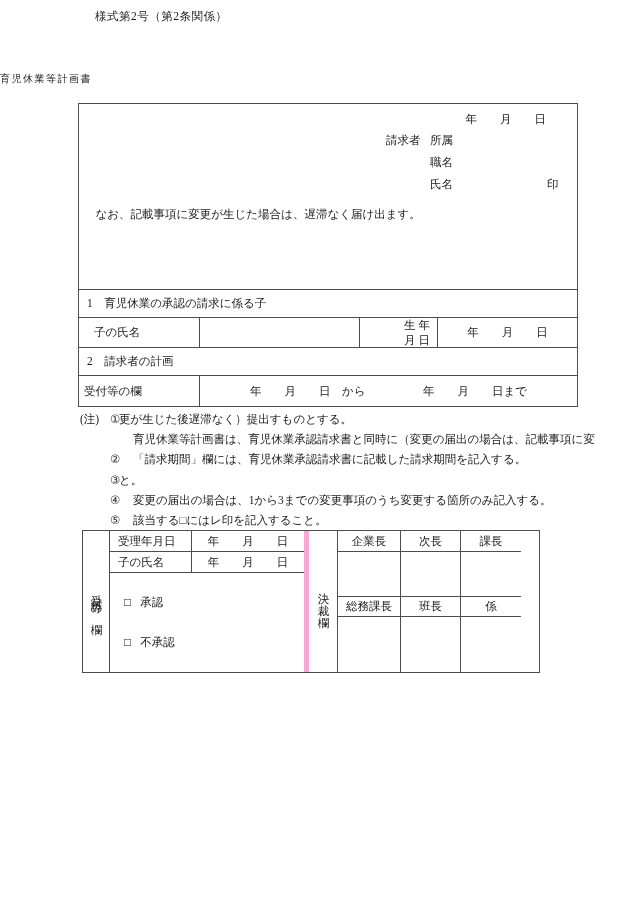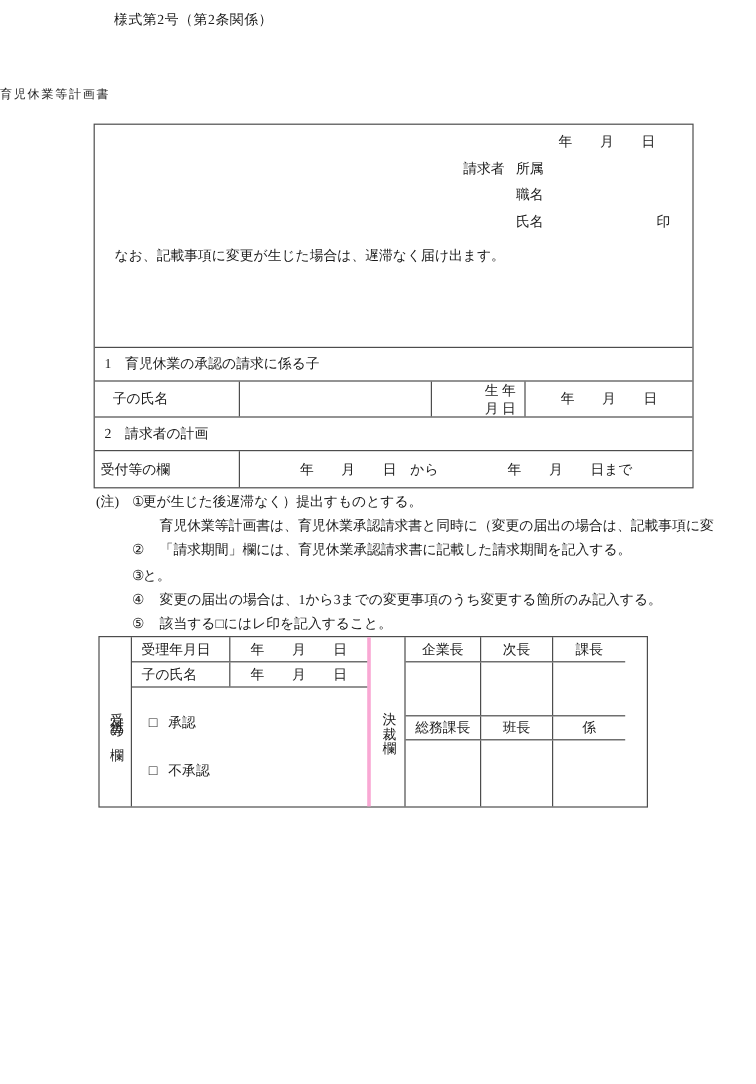--- a/index.html
+++ b/index.html
@@ -48,21 +48,21 @@
   .note-num { width:23px; flex-shrink:0; line-height:20.2px; }
   .note-lines { flex:1; }
   .note-line { line-height:20.2px; white-space:nowrap; }
   .note-line.cont { margin-left:-14px; }
 
   
   .bt { margin-left:82px; width:458px; height:143px; border:1px solid #4d4d4d; display:flex; }
   .bt-colA { width:26px; display:flex; align-items:center; justify-content:center; }
   .vtext { writing-mode:vertical-rl; text-orientation:upright; letter-spacing:4px; }
   .vtext-wide { writing-mode:vertical-rl; text-orientation:upright; letter-spacing:12px; }
-  .bt-left { width:200px; border-left:1px solid #4d4d4d; border-right:3px solid #f9a8d4;
+  .bt-left { width:200px; border-left:1px solid #4d4d4d; border-right:5px solid #f9a8d4;
              display:flex; flex-direction:column; }
   .bt-lrow { height:21px; border-bottom:1px solid #4d4d4d; display:flex; }
   .bt-cellB { width:82px; border-right:1px solid #4d4d4d; display:flex; align-items:center; padding-left:8px; }
   .bt-cellC { flex:1; display:flex; align-items:center; justify-content:center; }
   .bt-lbottom { flex:1; padding-left:14px; }
   .cb-row { display:flex; align-items:center; }
   .cb-row.first { margin-top:22px; }
   .cb-row.second { margin-top:25px; }
   .cb { margin-right:9px; font-size:12px; }
   .bt-colD { width:28px; display:flex; align-items:center; justify-content:center; }

